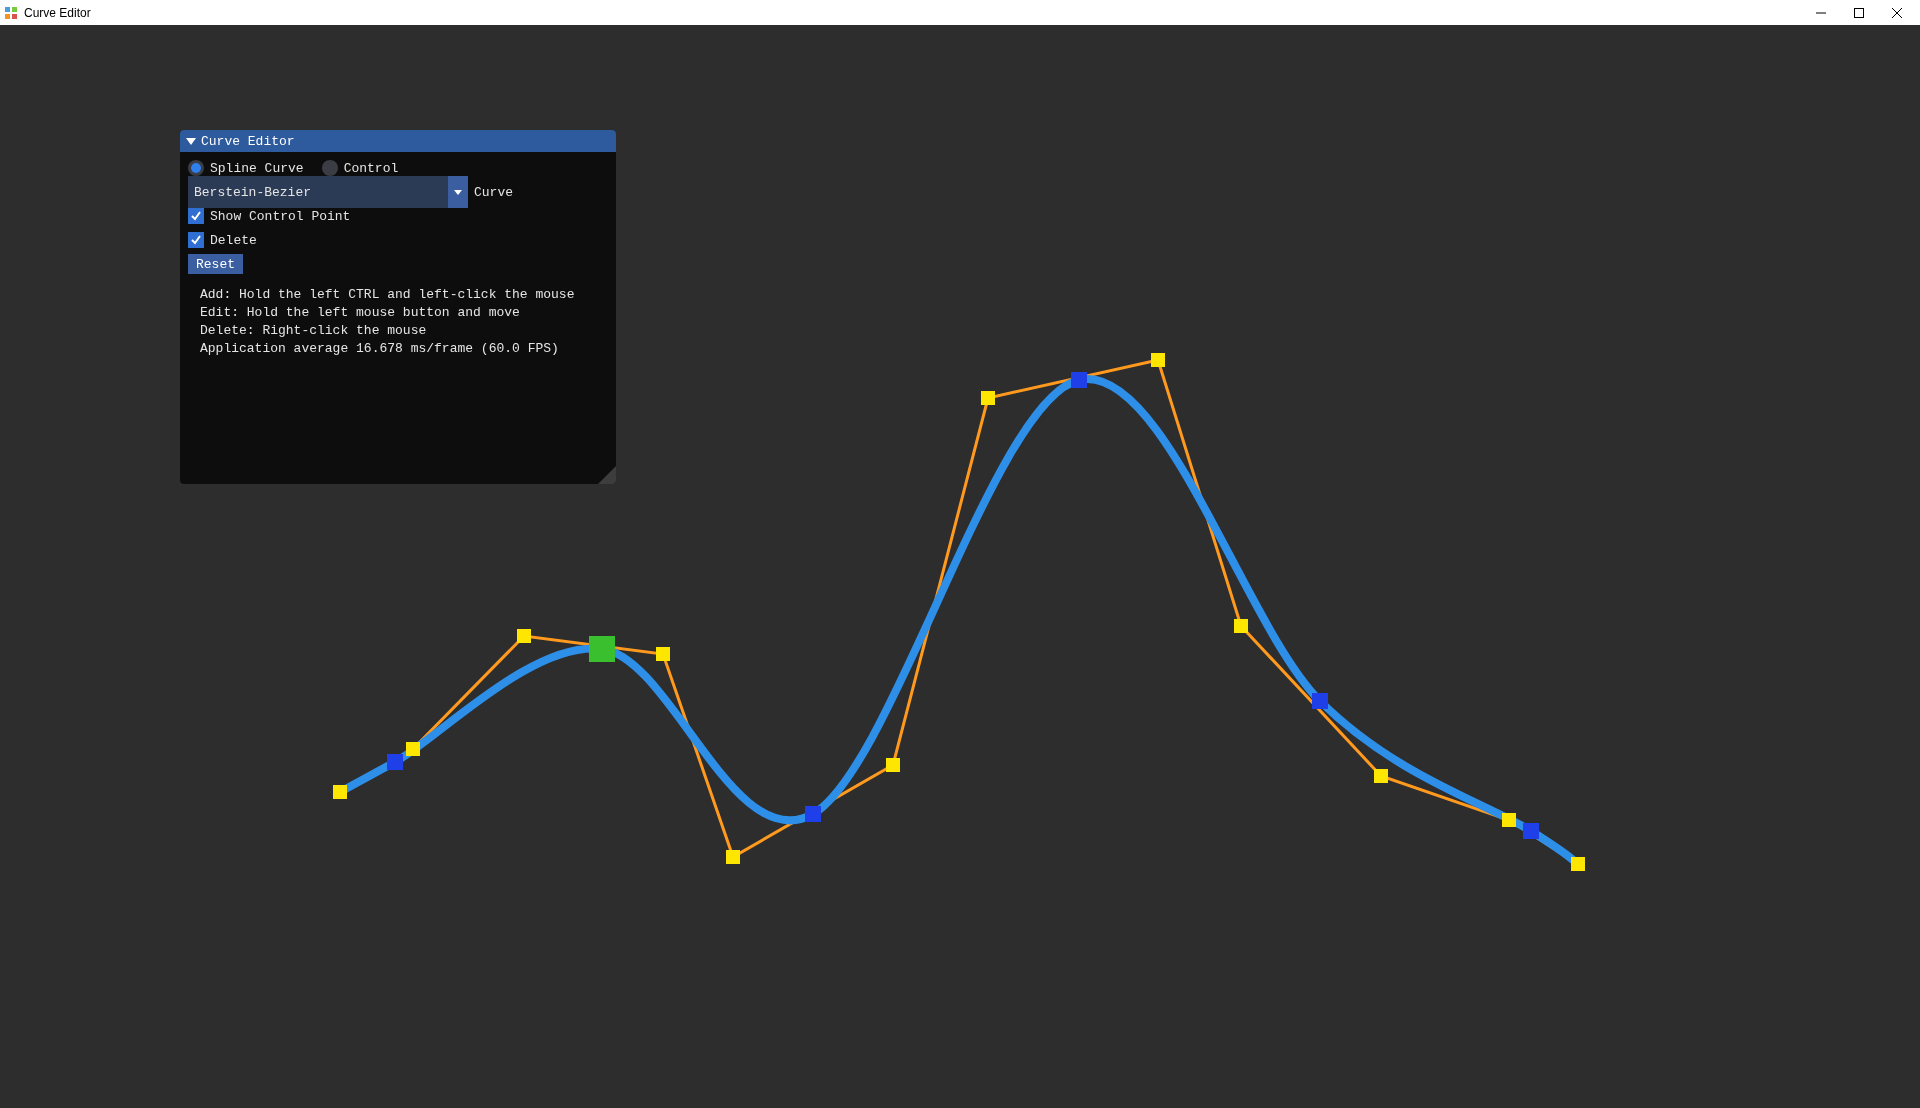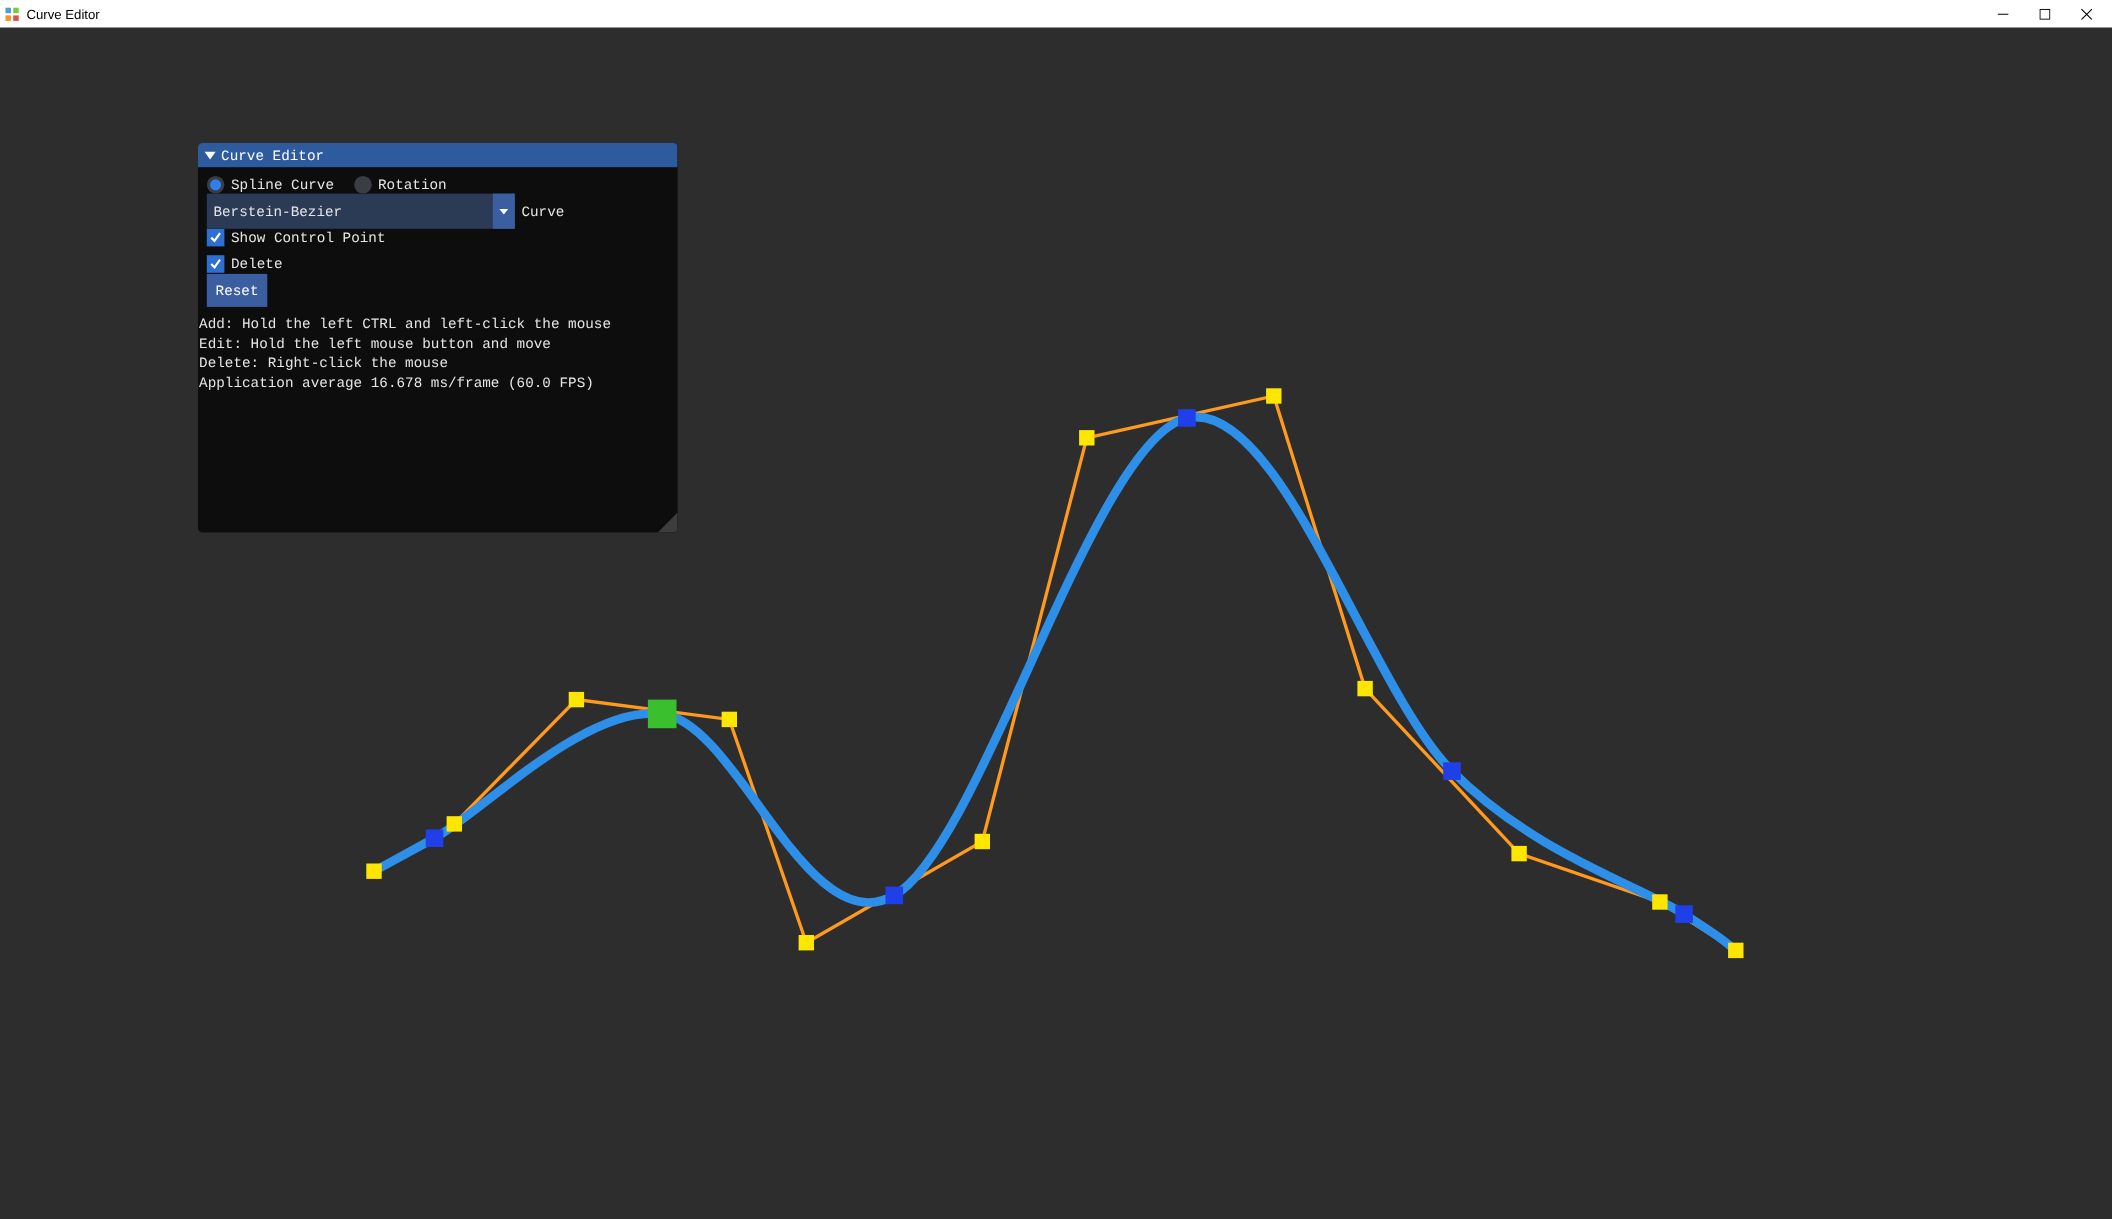--- a/index.html
+++ b/index.html
@@ -151,30 +151,30 @@
       position: absolute;
       right: 0; top: 0; bottom: 0;
       width: 20px;
       background: #3b5ea0;
       display: flex;
       align-items: center;
       justify-content: center;
     }
 
     .btn {
-      height: 30px;
+      height: 20px;
       padding: 0 8px;
       background: #3b5ea0;
       color: #ffffff;
       display: inline-flex;
       align-items: center;
     }
 
     .help-block {
-      padding: 4px 8px 8px 1px;
+      padding: 4px 8px 8px 20px;
       line-height: 18px;
       white-space: pre;
       color: #e5e5e5;
     }
   </style>
 </head>
 <body>
 
 <div class="titlebar">
   <span class="app-icon">
@@ -236,21 +236,21 @@
       <span>Curve Editor</span>
     </div>
 
     <div class="panel-body">
 
       <div class="row">
         <span class="radio checked"></span>
         <span>Spline Curve</span>
         <span style="width:6px"></span>
         <span class="radio"></span>
-        <span>Rotation</span>
+        <span>Control</span>
       </div>
 
       <div class="row">
         <span class="combo">
           <span>Berstein-Bezier</span>
           <span class="arrow-box">
             <span class="tri tri-down-sm"></span>
           </span>
         </span>
         <span>Curve</span>

